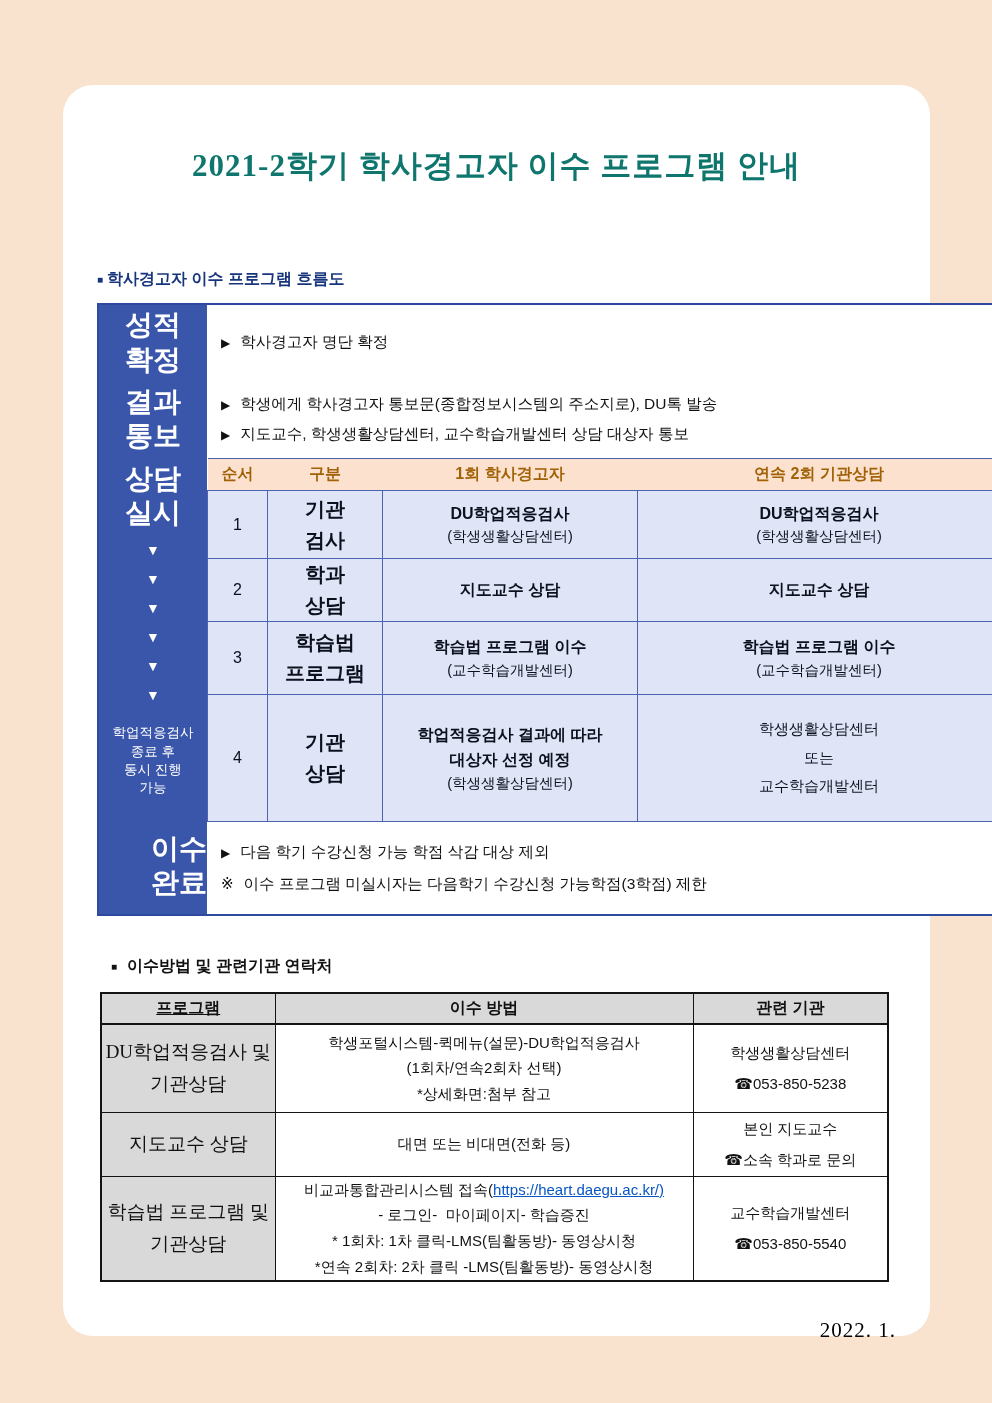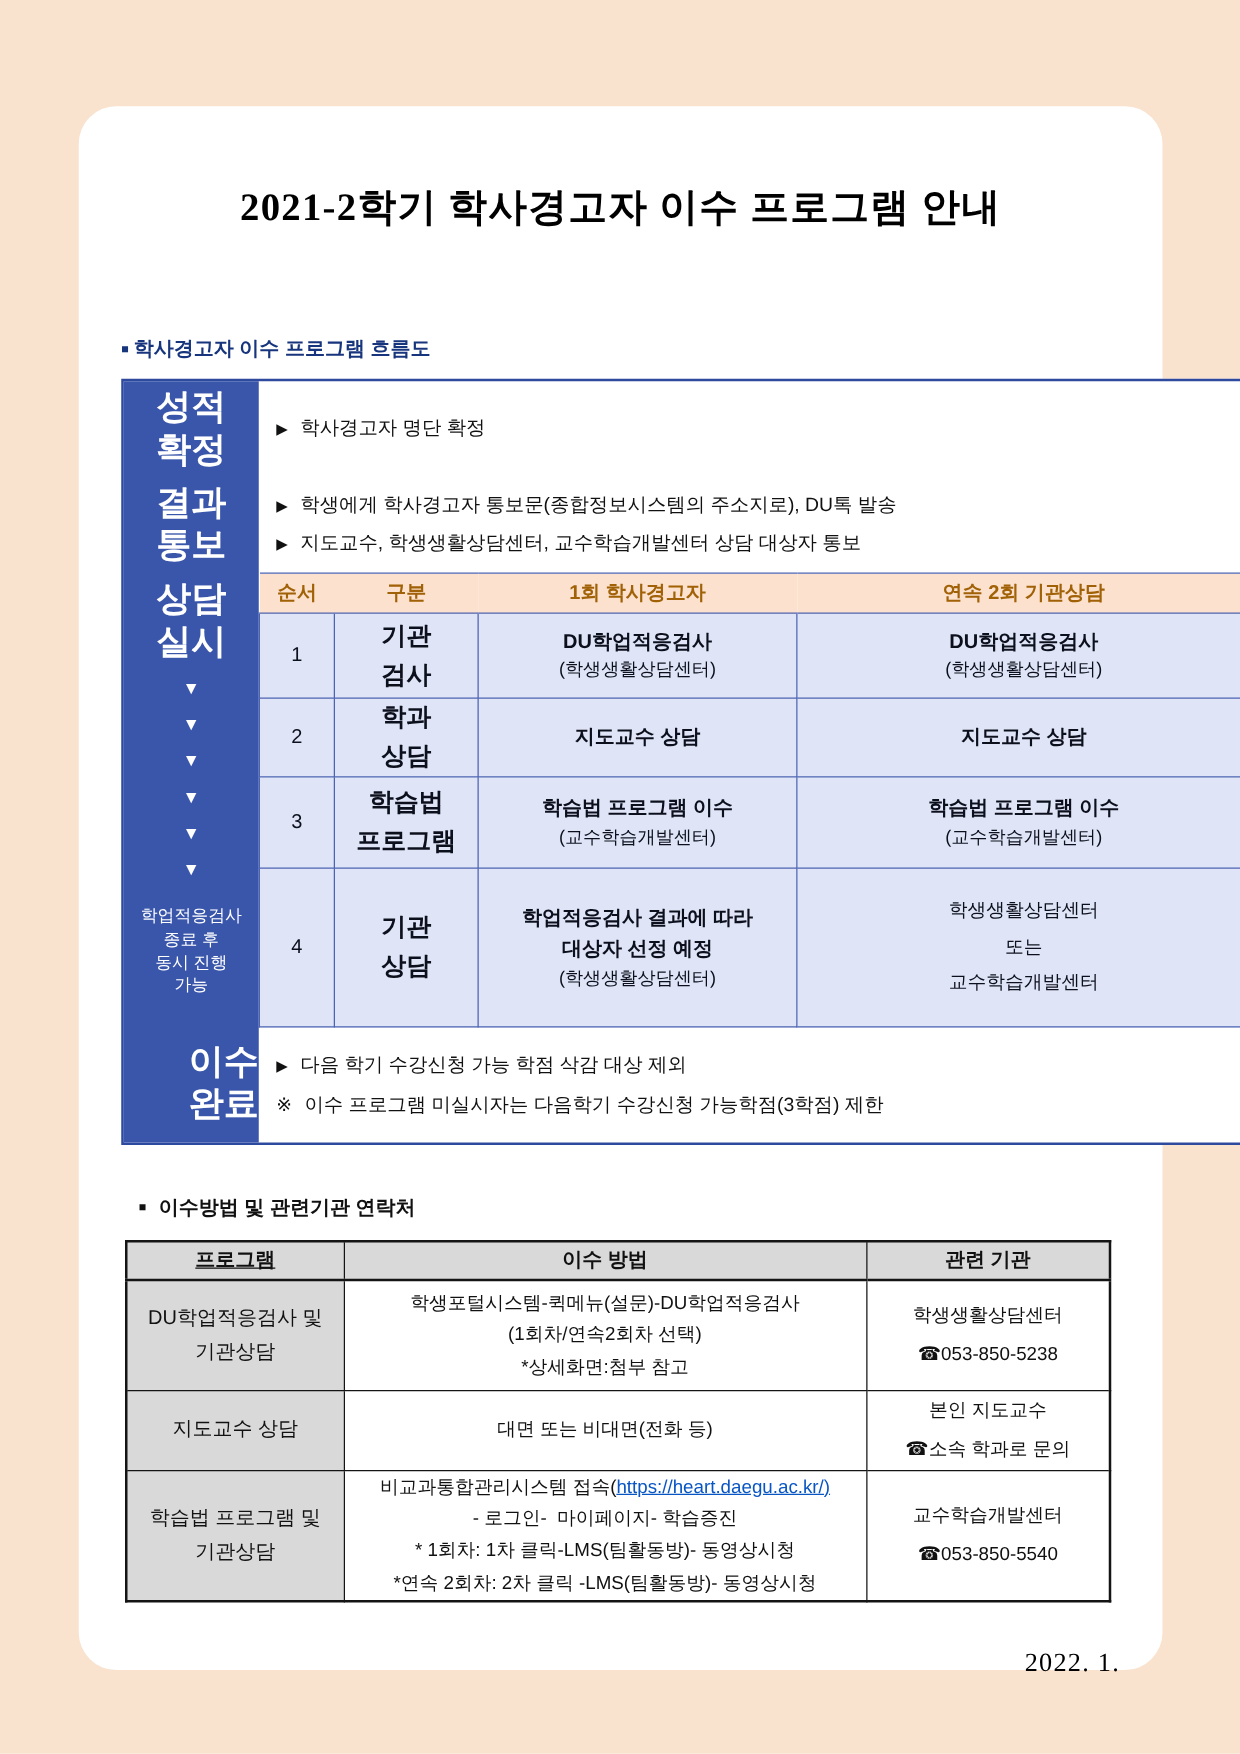--- a/index.html
+++ b/index.html
@@ -19,21 +19,21 @@
     border-radius:30px;
     padding:0 34px;
   }
   .doc-title {
     margin-top:60px;
     text-align:center;
     font-family:"Liberation Serif","DejaVu Serif",serif;
     font-weight:bold;
     font-size:31px;
     letter-spacing:1px;
-    color:#000000;
+    color:#0f766e;
     white-space:nowrap;
   }
   .sec-heading {
     display:flex; align-items:center;
     font-weight:bold; font-size:16px;
   }
   .sec-heading .sq { font-size:10px; line-height:1; }
   .sec-heading.navy { color:#17357c; margin-top:82px; gap:4px; }
   .sec-heading.dark { color:#111; margin-top:40px; gap:10px; margin-left:14px; }
 
@@ -46,21 +46,21 @@
     background:#fff;
   }
   .flow-side {
     width:108px; flex:0 0 108px;
     background:#3a56ab;
     color:#fff;
     display:flex; flex-direction:column;
   }
   .side-seg { display:flex; flex-direction:column; align-items:center; justify-content:center; }
   .seg1 { height:75px; }
-  .seg2 { height:78px; }
+  .seg2 { height:78px;font-family:Liberation Serif, serif; }
   .seg3 { height:362px; justify-content:flex-start; }
   .seg4 { height:92px;align-items:flex-end; }
   .side-label {
     font-size:28px; font-weight:bold; line-height:1.22;
     text-align:center; white-space:pre-line;
   }
   .seg3 .side-label { margin-top:4px; }
   .arrows {
     margin-top:6px;
     font-size:14px; line-height:29px;
@@ -120,21 +120,21 @@
     text-align:center; vertical-align:middle;
   }
   .ctable th {
     background:#d9d9d9;
     height:31px; font-size:16px; font-weight:bold;
     border-bottom:2px solid #141414;
   }
   .ctable th .u { text-decoration:underline; }
   .ctable td.program {
     background:#d9d9d9;
-    font-size:16px; line-height:1.7; white-space:pre-line;
+    font-size:19px; line-height:1.7; white-space:pre-line;font-family:Liberation Serif, serif;
   }
   .ctable tr.cr1 td { height:88px; }
   .ctable tr.cr2 td { height:49px; }
   .ctable tr.cr3 td { height:104px; }
   .method { font-size:15px; line-height:1.72; }
   .method .line { white-space:pre-wrap; }
   .method a { color:#0855c4; text-decoration:underline; }
   .org { font-size:15px; line-height:2.1; }
   .org .phone-line { white-space:nowrap; }
 

